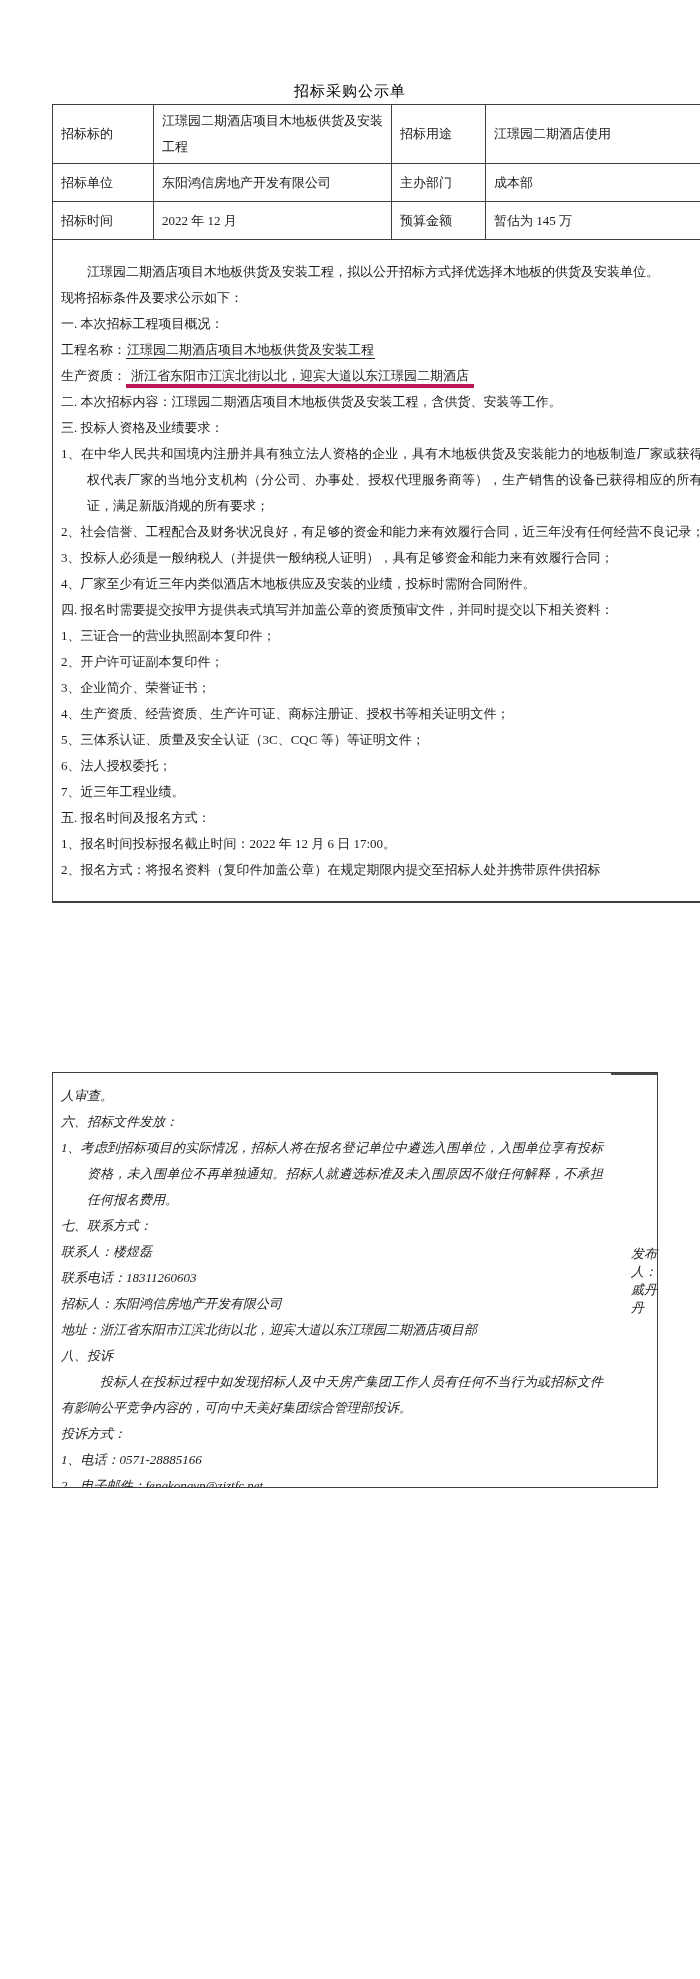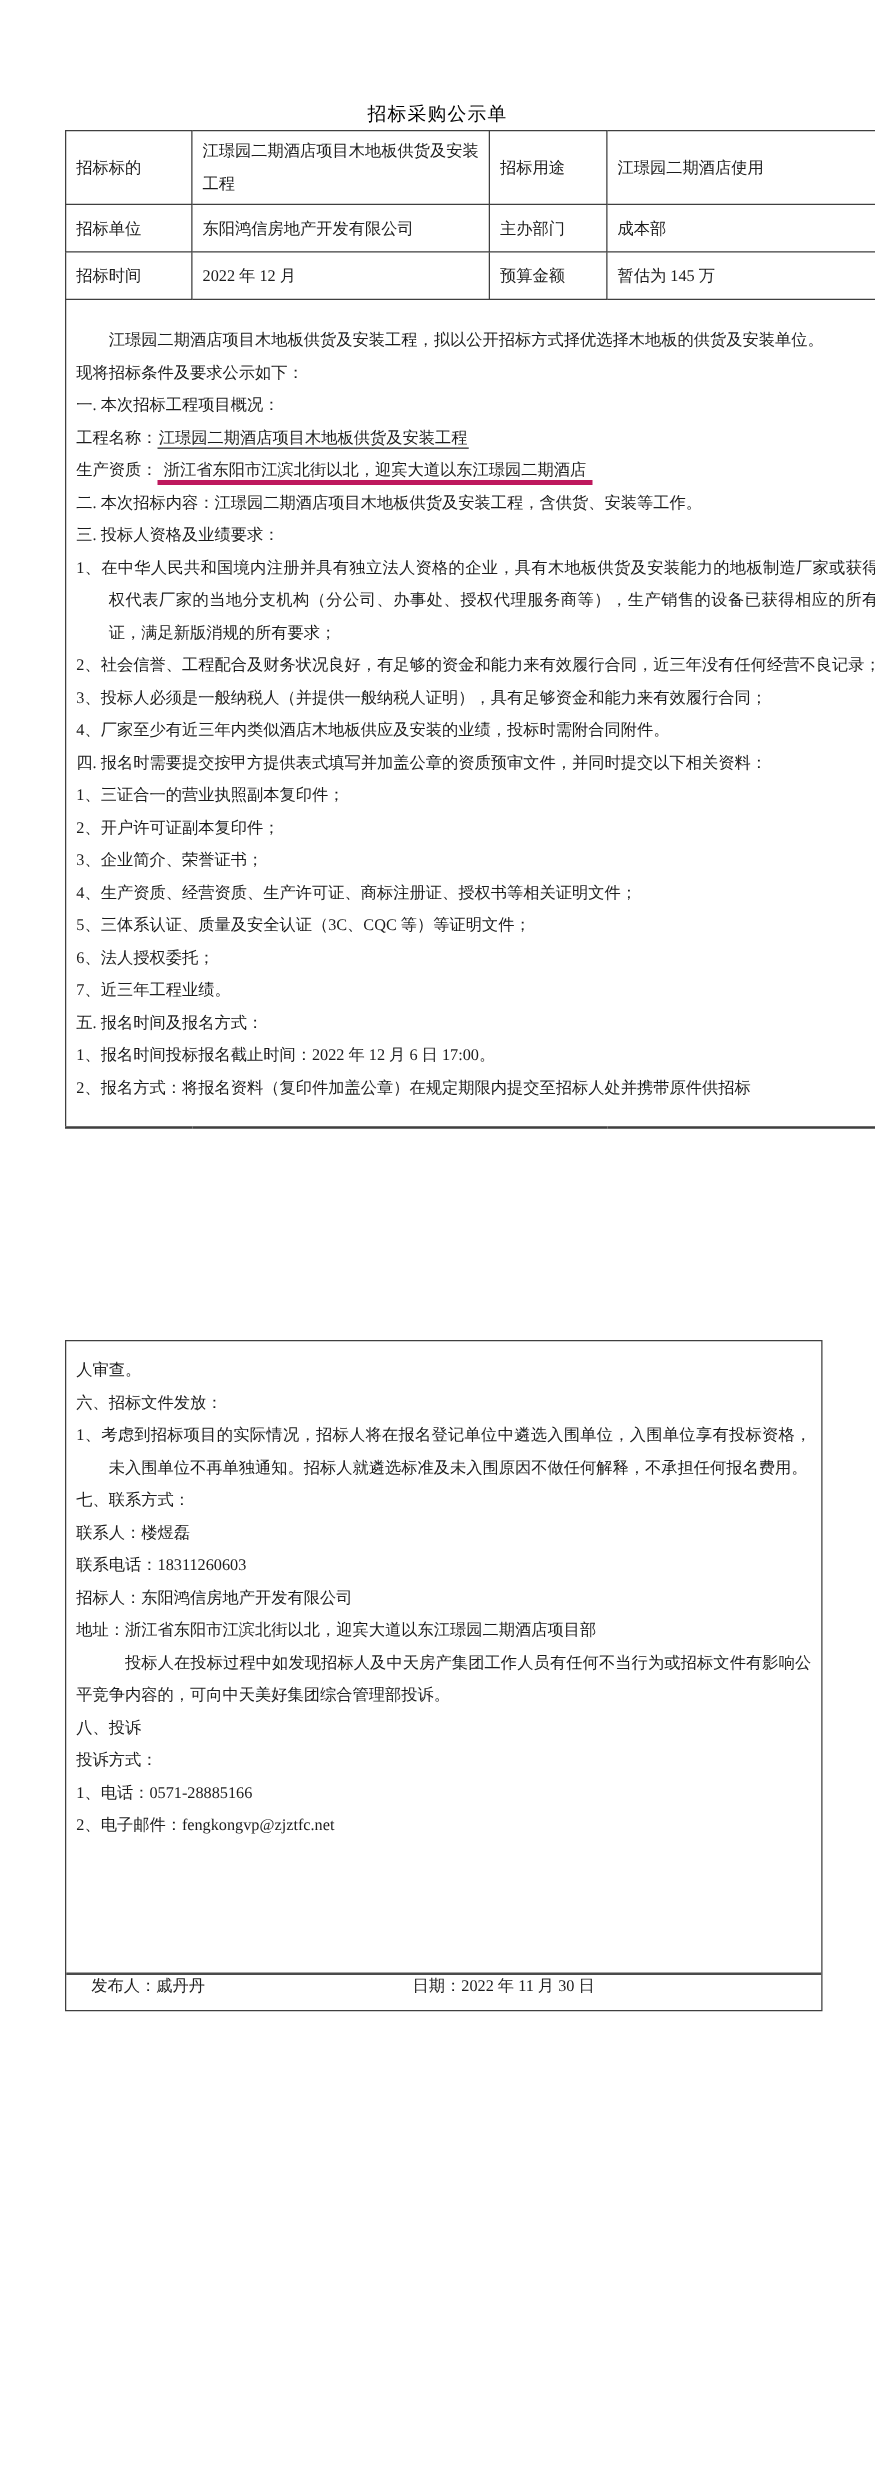--- a/index.html
+++ b/index.html
@@ -41,30 +41,30 @@
   tr.r1 { height:56px; }
   tr.r2, tr.r3 { height:38px; }
   td.bodycell {
     vertical-align:top;
     padding:12px 8px 10px 8px;
     height:655px;
   }
   
   .box2 {
     position:absolute; top:1072px; left:52px;
-    width:606px; height:537px;
+    width:606px; height:416px;
     border:1px solid #3f3f3f;
     box-sizing:border-box;
-    display:flex; flex-direction:column;
+    display:flex; flex-direction:row;font-style:italic;
   }
   .box2-content { flex:1 1 auto; padding:10px 8px 0 8px; overflow:hidden; }
   .box2-footer {
     flex:0 0 28px;
     border-top:2px solid #4a4a4a;
-    display:flex; align-items:flex-start;
+    display:flex; align-items:center;
     position:relative;
   }
   .pub { margin-left:20px; }
   .fdate { position:absolute; left:277px; }
   
   p.ln { margin:0; line-height:26px; text-align:justify; }
   .flush   { margin-left:0; }
   .ind-first { text-indent:26px; }           
   .sec     { margin-left:13px; }             
   .fld     { margin-left:39px; }             
@@ -133,22 +133,22 @@
   <div class="box2">
     <div class="box2-content">
       <p class="ln fld">人审查。</p>
       <p class="ln sec">六、招标文件发放：</p>
       <p class="ln li">1、考虑到招标项目的实际情况，招标人将在报名登记单位中遴选入围单位，入围单位享有投标资格，未入围单位不再单独通知。招标人就遴选标准及未入围原因不做任何解释，不承担任何报名费用。</p>
       <p class="ln sec">七、联系方式：</p>
       <p class="ln fld">联系人：楼煜磊</p>
       <p class="ln fld">联系电话：18311260603</p>
       <p class="ln fld">招标人：东阳鸿信房地产开发有限公司</p>
       <p class="ln fld">地址：浙江省东阳市江滨北街以北，迎宾大道以东江璟园二期酒店项目部</p>
+      <p class="ln sec">八、投诉</p>
       <p class="ln wrapflush">投标人在投标过程中如发现招标人及中天房产集团工作人员有任何不当行为或招标文件有影响公平竞争内容的，可向中天美好集团综合管理部投诉。</p>
-      <p class="ln sec">八、投诉</p>
       <p class="ln li2">投诉方式：</p>
       <p class="ln li2">1、电话：0571-28885166</p>
       <p class="ln li2">2、电子邮件：fengkongvp@zjztfc.net</p>
     </div>
     <div class="box2-footer">
       <span class="pub">发布人：戚丹丹</span>
       <span class="fdate">日期：2022 年 11 月 30 日</span>
     </div>
   </div>
 

